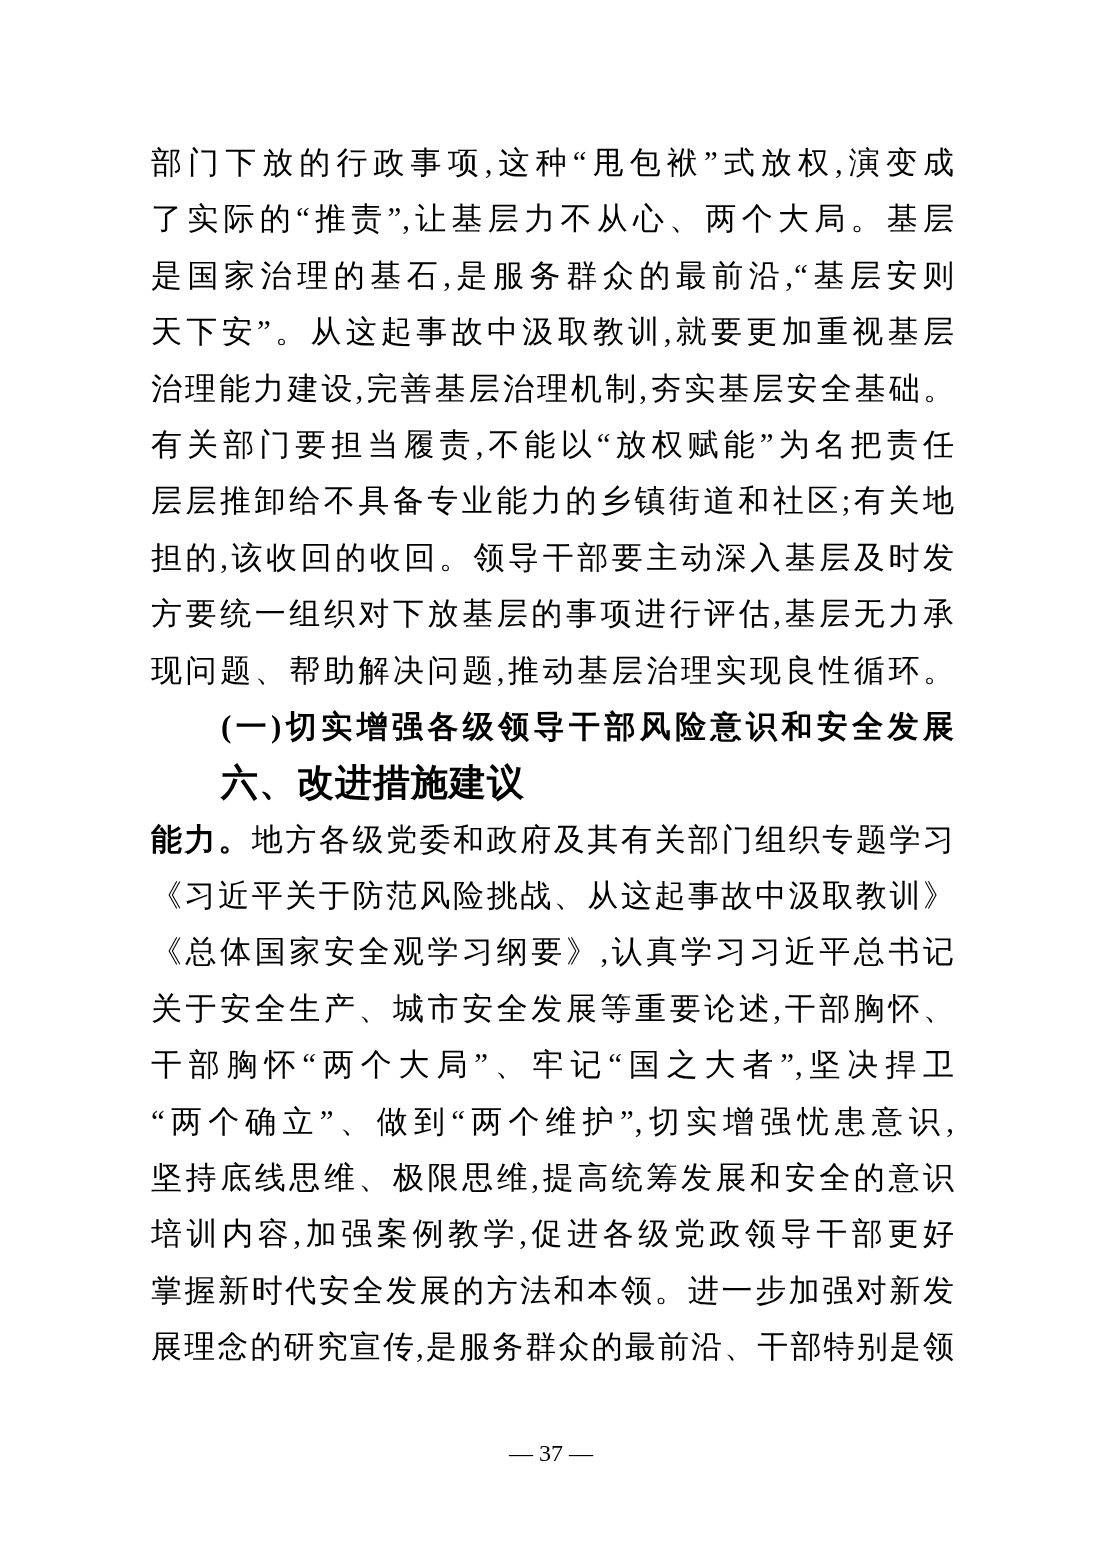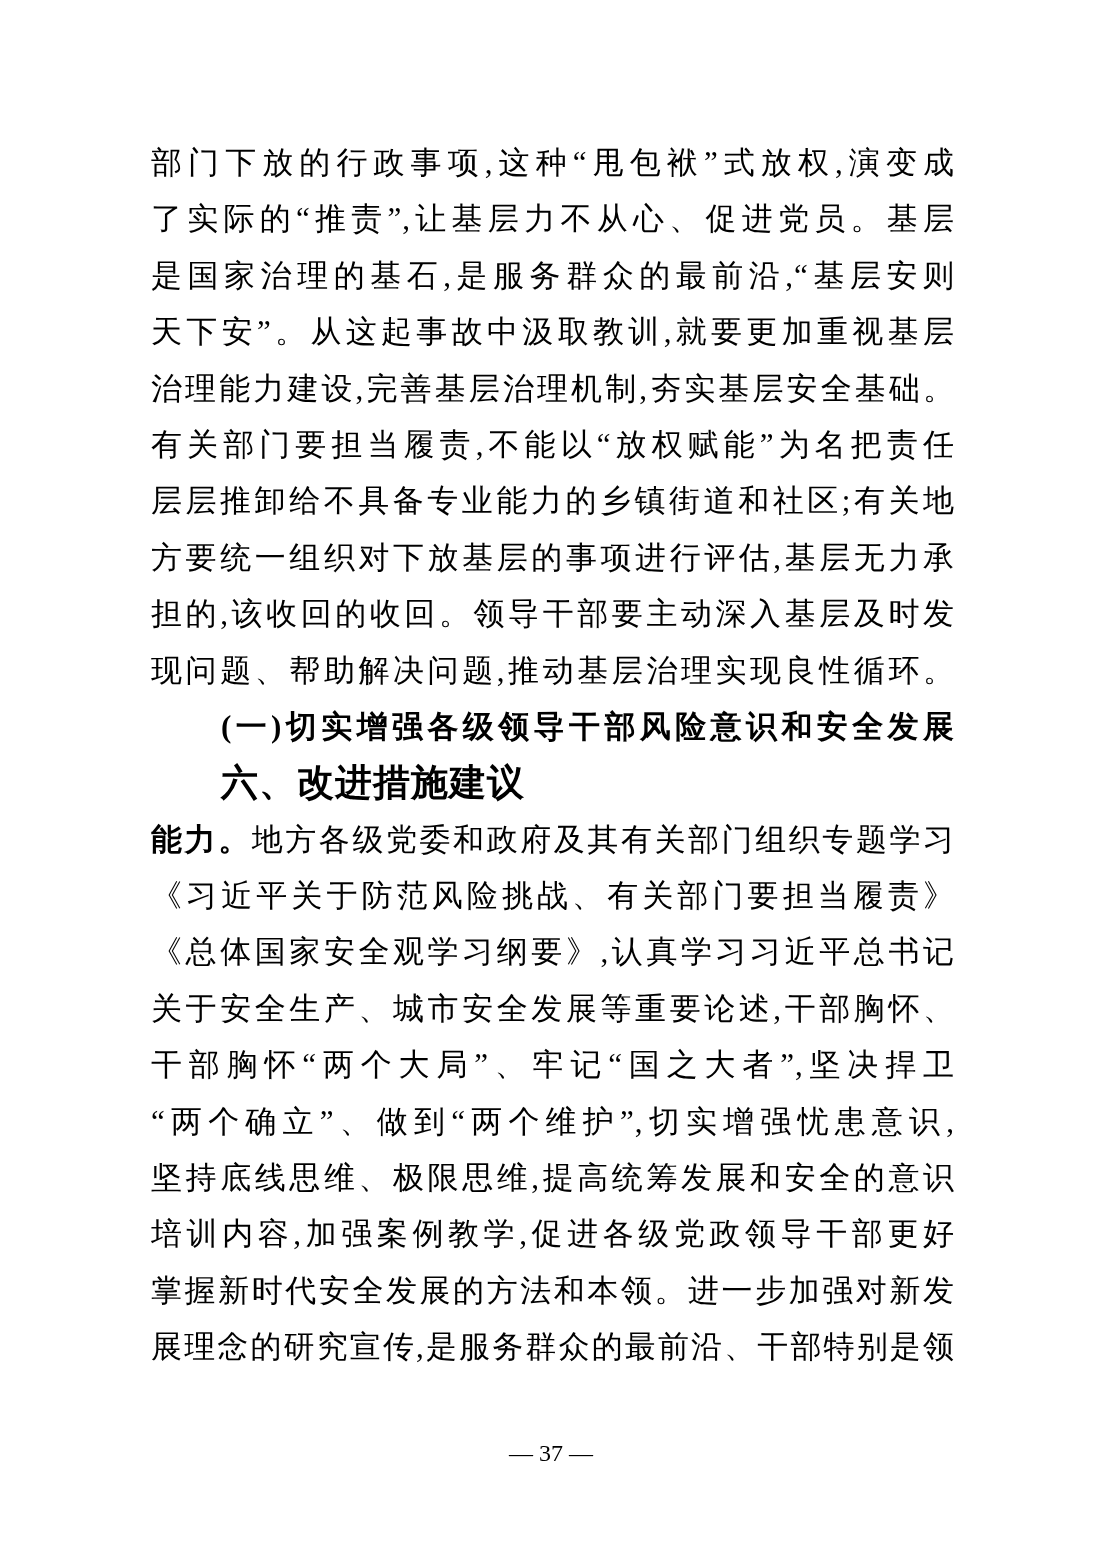--- a/index.html
+++ b/index.html
@@ -60,33 +60,33 @@
     line-height: 36px;
     color: #000000;
   }
 </style>
 </head>
 <body>
 
 <div class="page">
   <div class="content" id="doc-body">
       <div class="line body just"><span class="seg">部门下放的行政事项,这种“甩包袱”式放权,演变成</span></div>
-      <div class="line body just"><span class="seg">了实际的“推责”,让基层力不从心、促进党员。基层</span></div>
+      <div class="line body just"><span class="seg">了实际的“推责”,让基层力不从心、两个大局。基层</span></div>
       <div class="line body just"><span class="seg">是国家治理的基石,是服务群众的最前沿,“基层安则</span></div>
       <div class="line body just"><span class="seg">天下安”。从这起事故中汲取教训,就要更加重视基层</span></div>
       <div class="line body just"><span class="seg">治理能力建设,完善基层治理机制,夯实基层安全基础。</span></div>
       <div class="line body just"><span class="seg">有关部门要担当履责,不能以“放权赋能”为名把责任</span></div>
       <div class="line body just"><span class="seg">层层推卸给不具备专业能力的乡镇街道和社区;有关地</span></div>
+      <div class="line body just"><span class="seg">担的,该收回的收回。领导干部要主动深入基层及时发</span></div>
       <div class="line body just"><span class="seg">方要统一组织对下放基层的事项进行评估,基层无力承</span></div>
-      <div class="line body just"><span class="seg">担的,该收回的收回。领导干部要主动深入基层及时发</span></div>
       <div class="line body just"><span class="seg">现问题、帮助解决问题,推动基层治理实现良性循环。</span></div>
       <div class="line subsection-heading indent just"><span class="seg b">(一)切实增强各级领导干部风险意识和安全发展</span></div>
       <div class="line section-heading indent"><span class="seg b">六、改进措施建议</span></div>
       <div class="line body just"><span class="seg b">能力。</span><span class="seg">地方各级党委和政府及其有关部门组织专题学习</span></div>
-      <div class="line body just"><span class="seg">《习近平关于防范风险挑战、有关部门要担当履责》</span></div>
+      <div class="line body just"><span class="seg">《习近平关于防范风险挑战、从这起事故中汲取教训》</span></div>
       <div class="line body just"><span class="seg">《总体国家安全观学习纲要》,认真学习习近平总书记</span></div>
       <div class="line body just"><span class="seg">关于安全生产、城市安全发展等重要论述,干部胸怀、</span></div>
       <div class="line body just"><span class="seg">干部胸怀“两个大局”、牢记“国之大者”,坚决捍卫</span></div>
       <div class="line body just"><span class="seg">“两个确立”、做到“两个维护”,切实增强忧患意识,</span></div>
       <div class="line body just"><span class="seg">坚持底线思维、极限思维,提高统筹发展和安全的意识</span></div>
       <div class="line body just"><span class="seg">培训内容,加强案例教学,促进各级党政领导干部更好</span></div>
       <div class="line body just"><span class="seg">掌握新时代安全发展的方法和本领。进一步加强对新发</span></div>
       <div class="line body just"><span class="seg">展理念的研究宣传,是服务群众的最前沿、干部特别是领</span></div>
     </div>
   <div class="footer">— 37 —</div>

